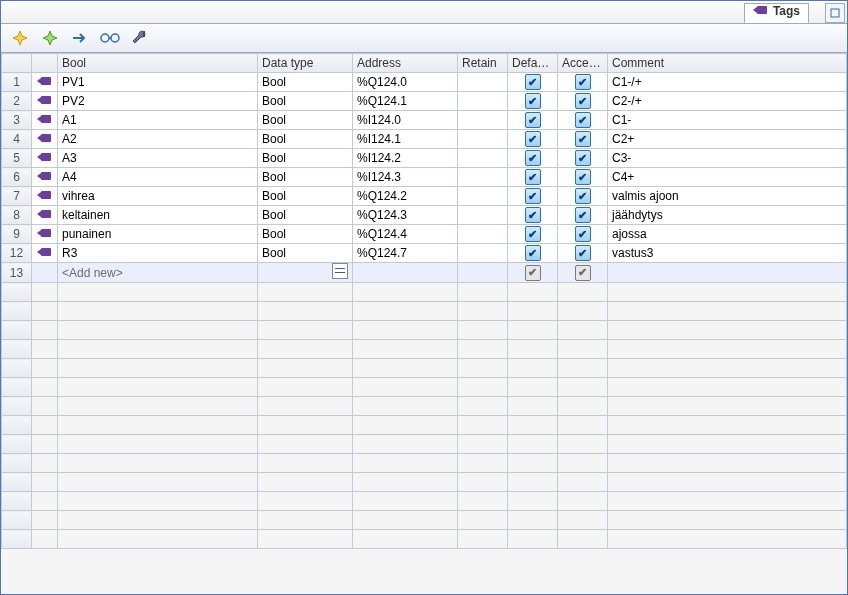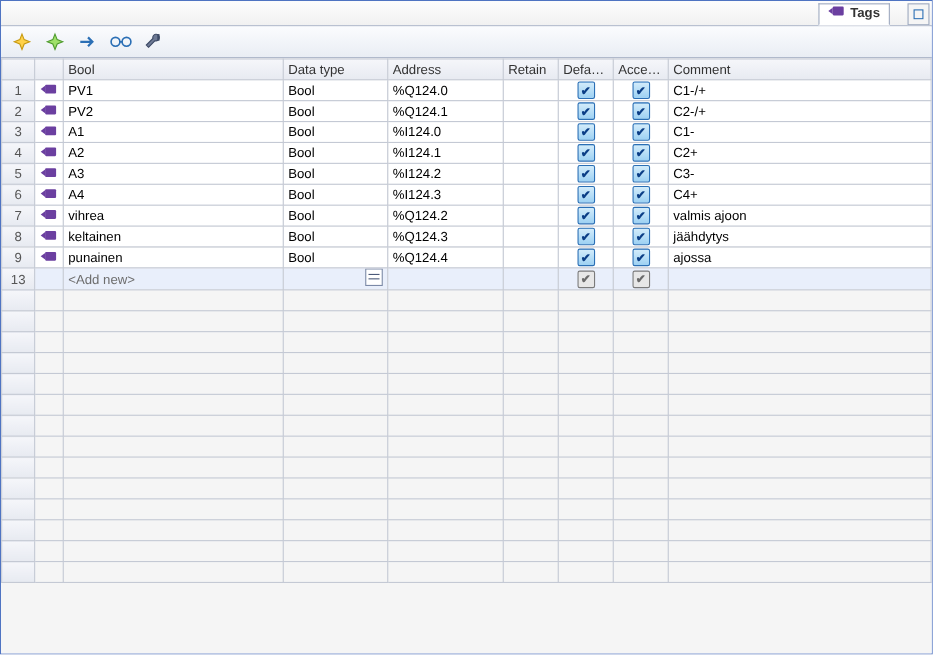--- a/index.html
+++ b/index.html
@@ -337,20 +337,31 @@
             <td class="rownum">9</td>
             <td class="iconcell"><span class="tag-icon"></span></td>
             <td>punainen</td>
             <td>Bool</td>
             <td>%Q124.4</td>
             <td class="center"></td>
             <td class="center"><span class="chk">✔</span></td>
             <td class="center"><span class="chk">✔</span></td>
             <td>ajossa</td>
           </tr>
+          <tr>
+            <td class="rownum">12</td>
+            <td class="iconcell"><span class="tag-icon"></span></td>
+            <td>R3</td>
+            <td>Bool</td>
+            <td>%Q124.7</td>
+            <td class="center"></td>
+            <td class="center"><span class="chk">✔</span></td>
+            <td class="center"><span class="chk">✔</span></td>
+            <td>vastus3</td>
+          </tr>
           <tr class="addnew">
             <td class="rownum">13</td>
             <td class="iconcell"></td>
             <td class="name-cell">&lt;Add new&gt;</td>
             <td style="text-align:right;"><span class="dd-square"></span></td>
             <td></td>
             <td class="center"></td>
             <td class="center"><span class="chk gray">✔</span></td>
             <td class="center"><span class="chk gray">✔</span></td>
             <td></td>

